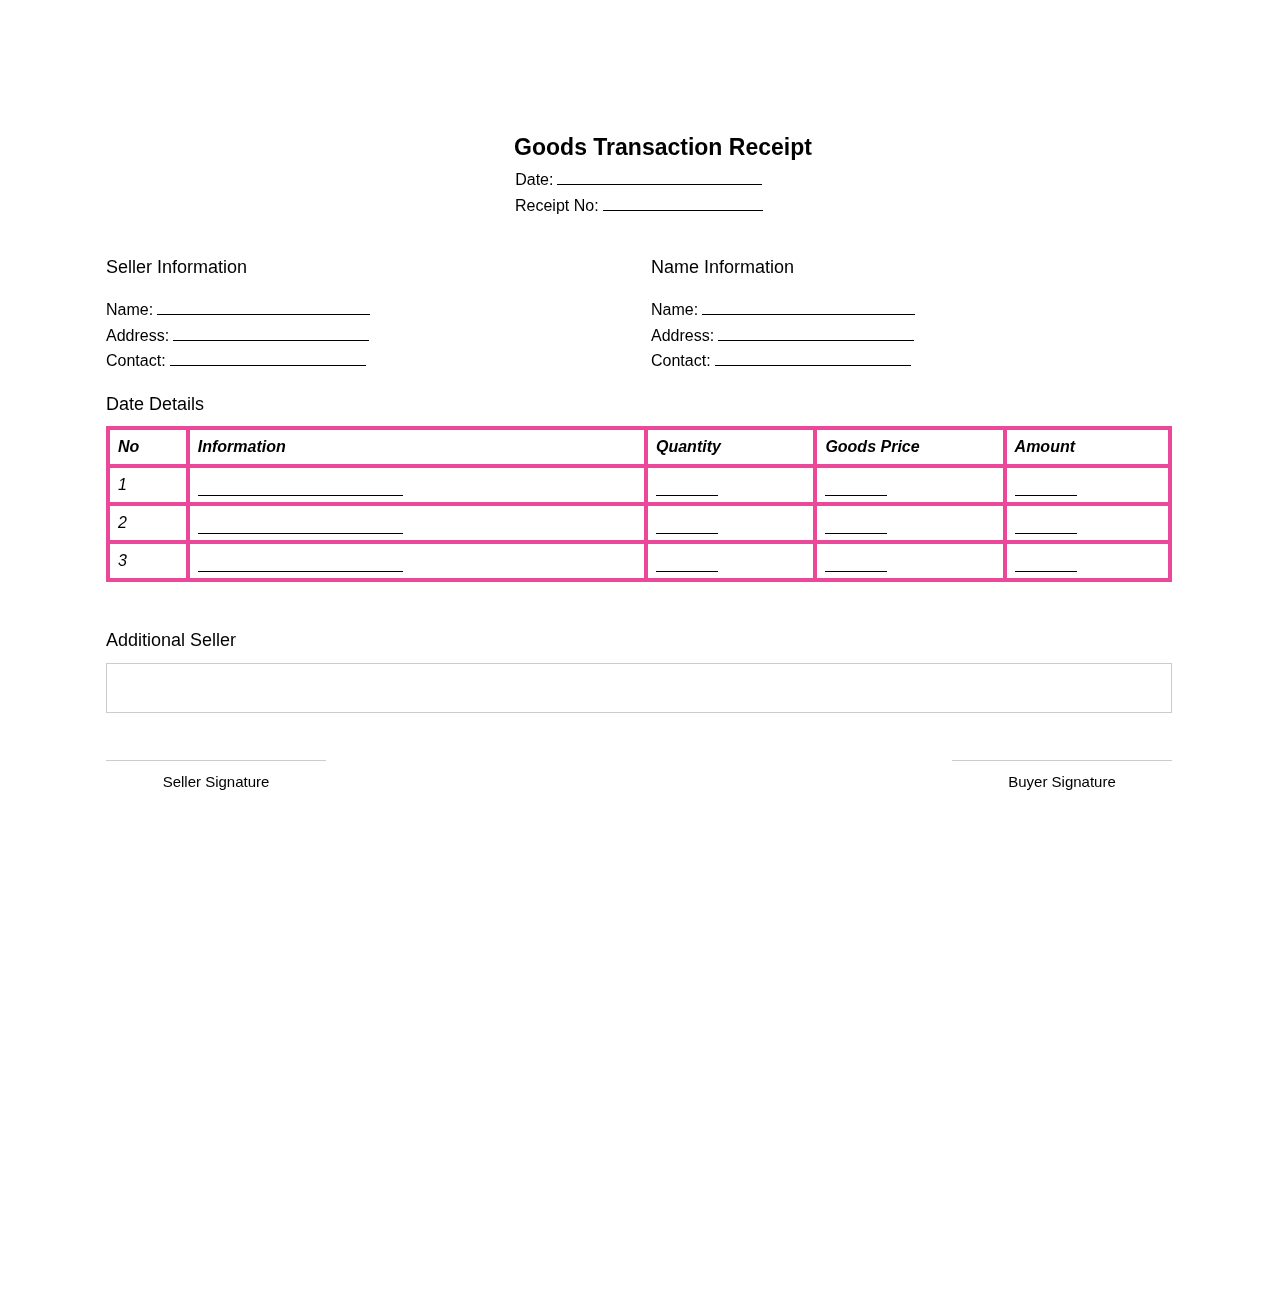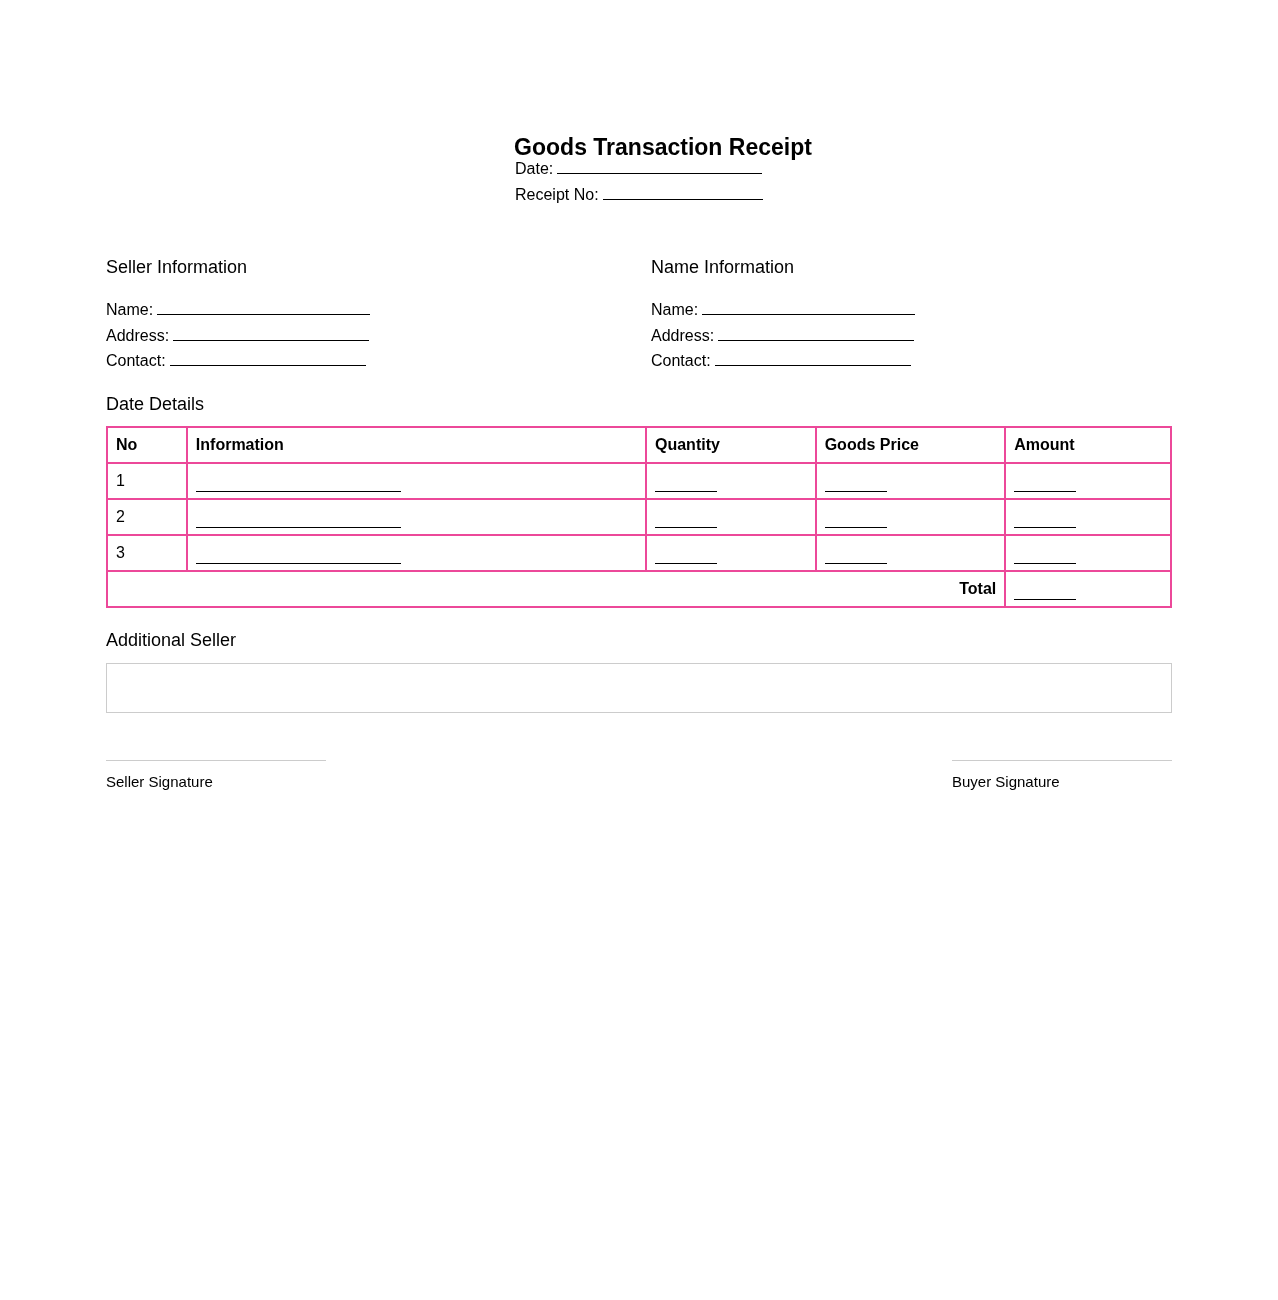--- a/index.html
+++ b/index.html
@@ -6,39 +6,39 @@
   body {
     width: 1278px; height: 1300px; position: relative;
     font-family: "Liberation Sans", sans-serif; color: #000;
   }
   .page { position: absolute; left: 106px; top: 0; width: 1066px; }
   .title {
     position: absolute; left: 8px; width: 1066px; top: 116px;
     text-align: center; font-size: 23px; font-weight: bold; margin: 16px;
     line-height: 30px;
   }
-  .meta { position: absolute; left: 409px; top: 156px; font-size: 16px; line-height: 26px; }
+  .meta { position: absolute; left: 409px; top: 167px; font-size: 16px; line-height: 26px; text-align: center; }
   .meta .row { white-space: nowrap; }
   .blank { display: inline-block; border-bottom: 1px solid #000; height: 16px; vertical-align: baseline; margin-left: 4px; }
   .section-title { position: absolute; font-size: 18px; font-weight: normal; margin: 0; line-height: 22px; }
   .info { position: absolute; font-size: 16px; line-height: 25.5px; margin-top: 8px; }
   .info .row { white-space: nowrap; }
   table.goods {
     position: absolute; left: 0; top: 426px; width: 1066px;
     border-collapse: collapse; font-size: 16px;
   }
   table.goods th, table.goods td {
-    border: 2px solid #ec4899; height: 34px; padding: 0 8px;
-    text-align: left; vertical-align: middle;
+    border: 4px solid #ec4899; height: 34px; padding: 0 8px;
+    text-align: left; vertical-align: middle; font-style: italic;
   }
   table.goods th { font-weight: bold; }
   .cell-line { display: inline-block; border-bottom: 1px solid #000; height: 14px; margin-top: 10px; }
   .total-label { text-align: right !important; font-weight: bold; }
   .notes-box { position: absolute; left: 0; top: 663px; width: 1064px; height: 48px; border: 1px solid #cccccc; }
-  .sig { position: absolute; top: 760px; width: 220px; font-size: 15px; }
+  .sig { position: absolute; top: 760px; width: 220px; text-align: center; font-size: 15px; }
   .sig .line { border-top: 1px solid #cccccc; margin-bottom: 12px; }
 </style>
 </head>
 <body>
 
 <div class="page">
 
   <h1 class="title">Goods Transaction Receipt</h1>
 
   <div class="meta">
@@ -98,24 +98,20 @@
         <td><span class="cell-line" style="width:62px"></span></td>
         <td><span class="cell-line" style="width:62px"></span></td>
       </tr>
       <tr>
         <td>3</td>
         <td><span class="cell-line" style="width:205px"></span></td>
         <td><span class="cell-line" style="width:62px"></span></td>
         <td><span class="cell-line" style="width:62px"></span></td>
         <td><span class="cell-line" style="width:62px"></span></td>
       </tr>
-      <tr>
-        <td colspan="4" class="total-label">Total</td>
-        <td><span class="cell-line" style="width:62px"></span></td>
-      </tr>
     </tbody>
   </table>
 
   <h2 class="section-title" style="left:0; top:629px;">Additional Seller</h2>
   <div class="notes-box"></div>
 
   <div class="sig" style="left:0;">
     <div class="line"></div>
     <div>Seller Signature</div>
   </div>

